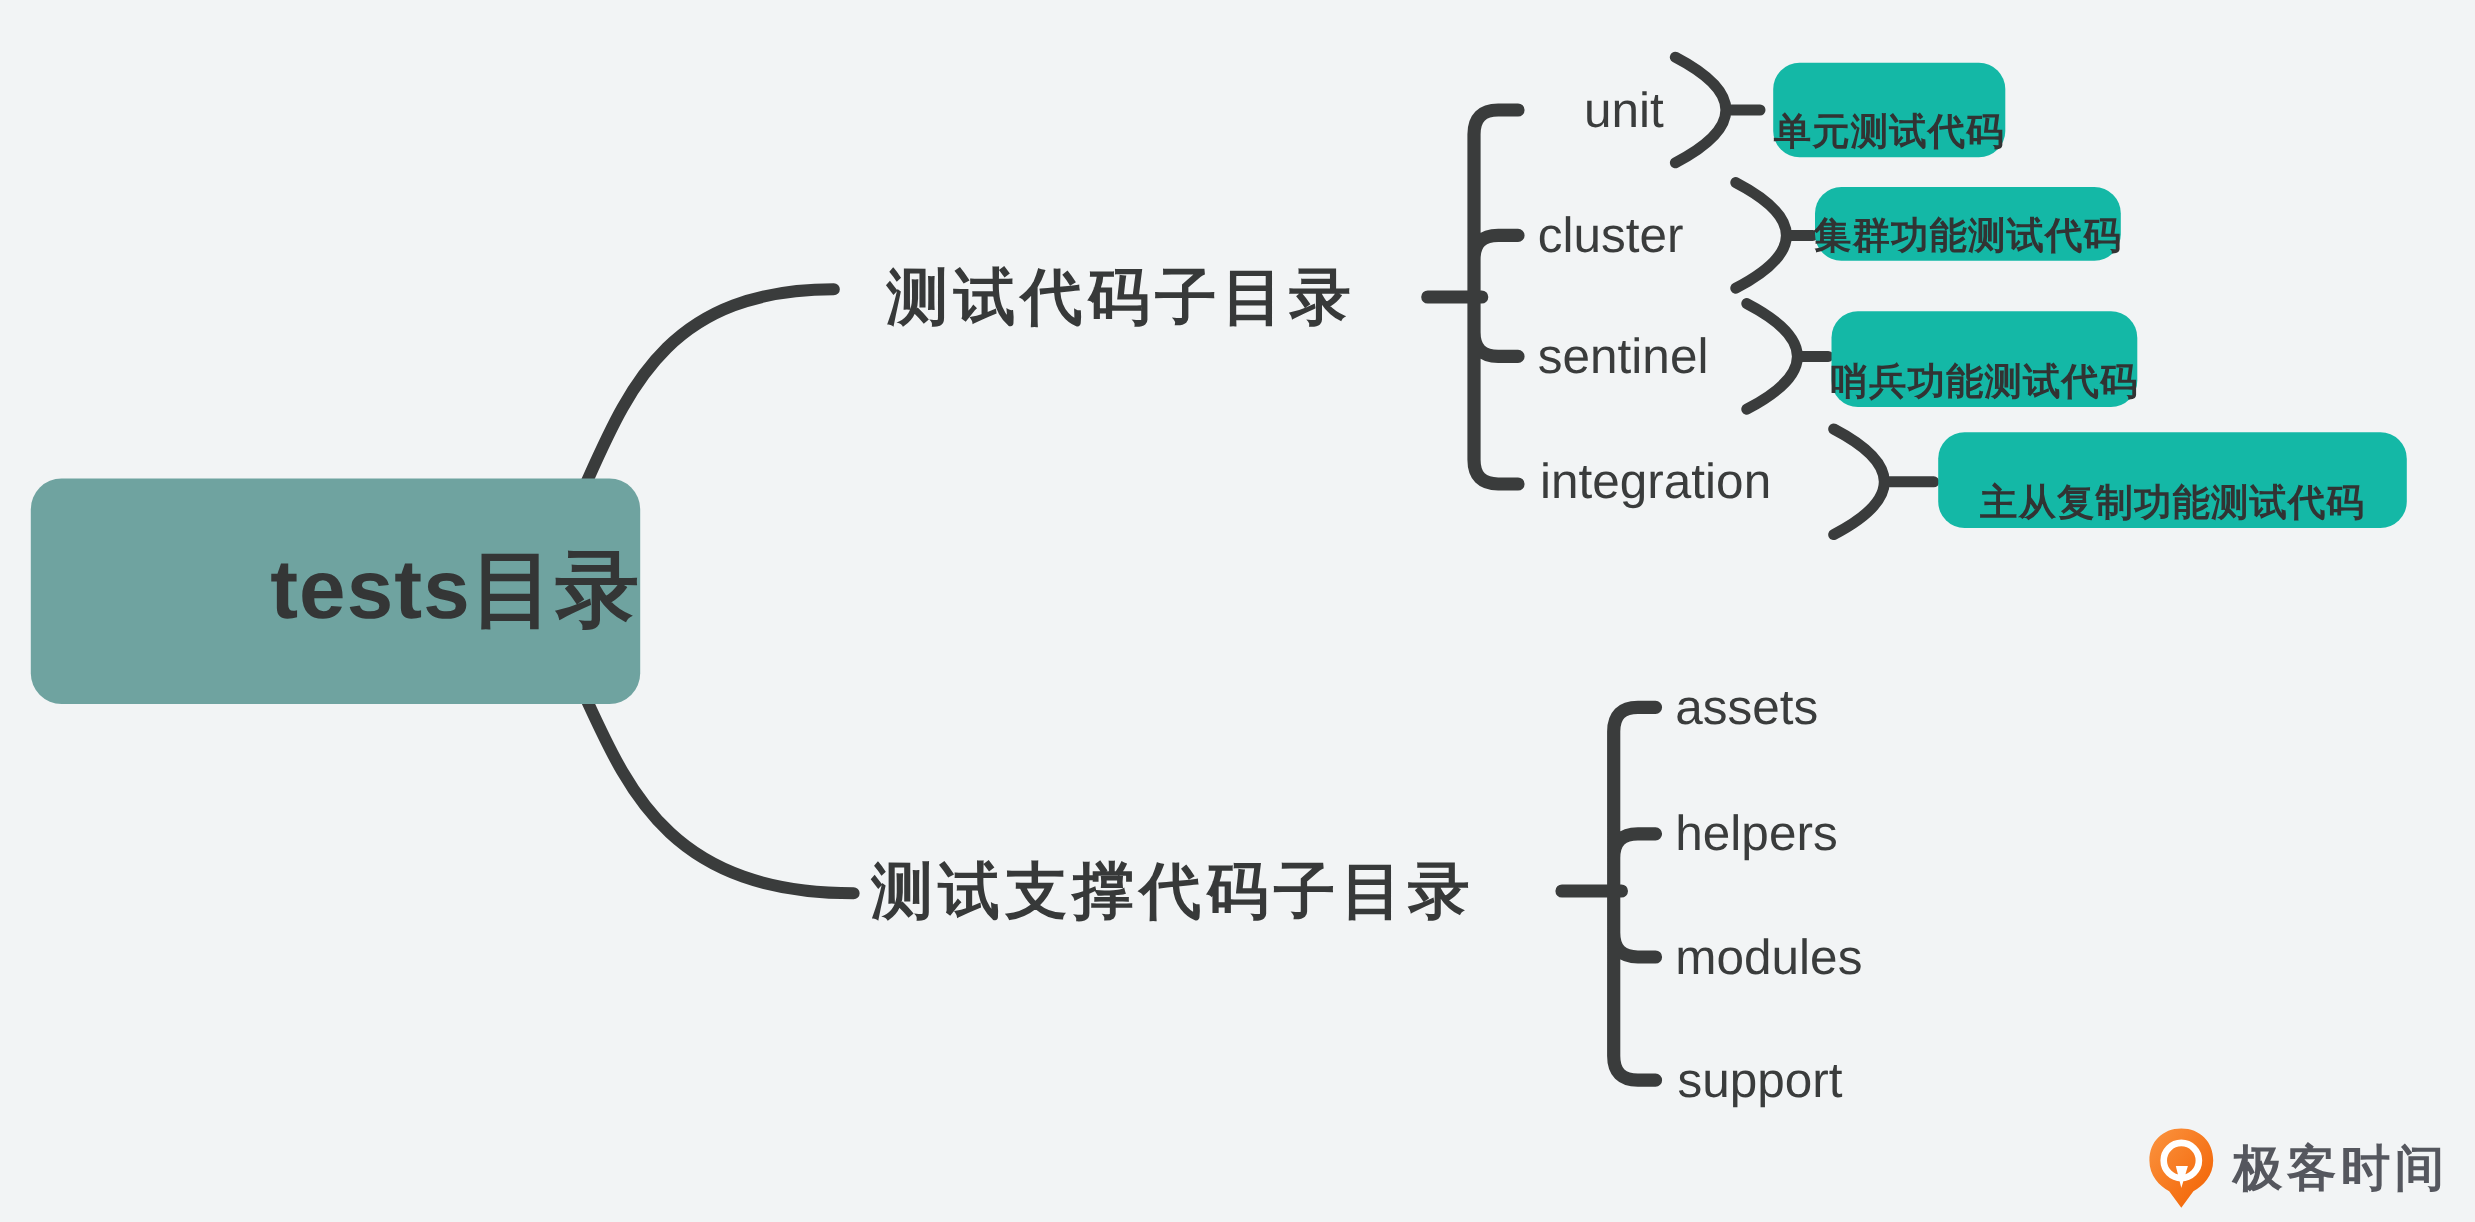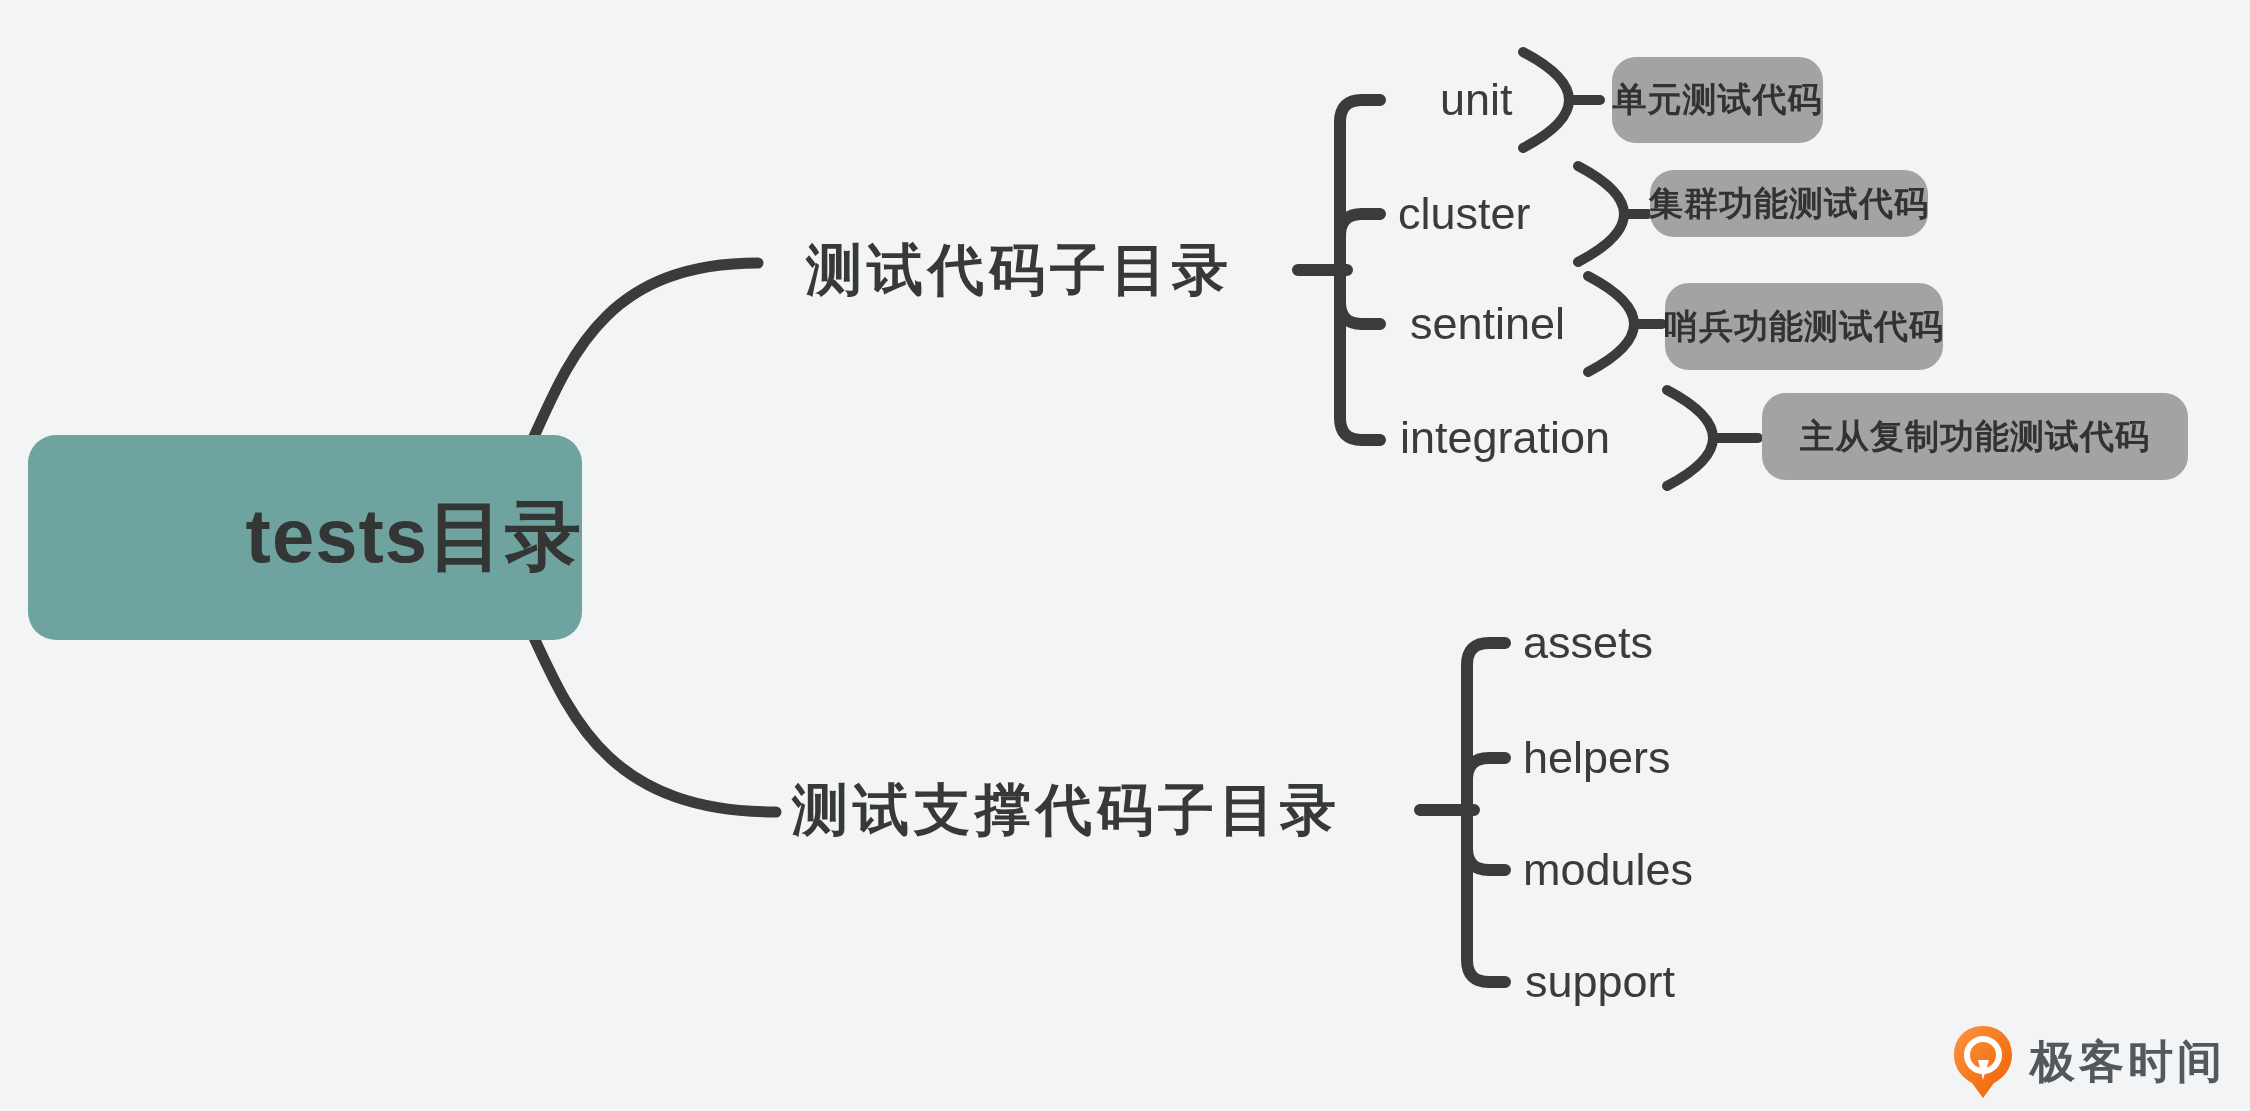--- a/index.html
+++ b/index.html
@@ -50,24 +50,24 @@
   .child-label {
     position: absolute;
     font-size: 45px;
     font-weight: 400;
     color: #3A3C3C;
     white-space: nowrap;
     line-height: 62px;
   }
   .note-box {
     position: absolute;
-    background: #a3a3a3;
+    background: #14b8a6;
     border-radius: 24px;
     display: flex;
-    align-items: center;
+    align-items: flex-end;
     justify-content: center;
   }
   .note-box .lbl {
     font-size: 34px;
     font-weight: bold;
     color: #313333;
     letter-spacing: 1px;
     white-space: nowrap;
   }
   .watermark {
@@ -113,21 +113,21 @@
 
   <div class="root-node">
     <span class="lbl">tests目录</span>
   </div>
 
   <div class="branch-label" style="left:806px; top:230px;">测试代码子目录</div>
   <div class="branch-label" style="left:792px; top:770px;">测试支撑代码子目录</div>
 
   <div class="child-label" style="left:1400px; top:69px;margin-left:40px;">unit</div>
   <div class="child-label" style="left:1398px; top:183px;">cluster</div>
-  <div class="child-label" style="left:1398px; top:293px;margin-left:12px;">sentinel</div>
+  <div class="child-label" style="left:1398px; top:293px;">sentinel</div>
   <div class="child-label" style="left:1400px; top:407px;">integration</div>
 
   <div class="note-box" style="left:1612px; top:57px; width:211px; height:86px;">
     <span class="lbl">单元测试代码</span>
   </div>
   <div class="note-box" style="left:1650px; top:170px; width:278px; height:67px;">
     <span class="lbl">集群功能测试代码</span>
   </div>
   <div class="note-box" style="left:1665px; top:283px; width:278px; height:87px;">
     <span class="lbl">哨兵功能测试代码</span>

